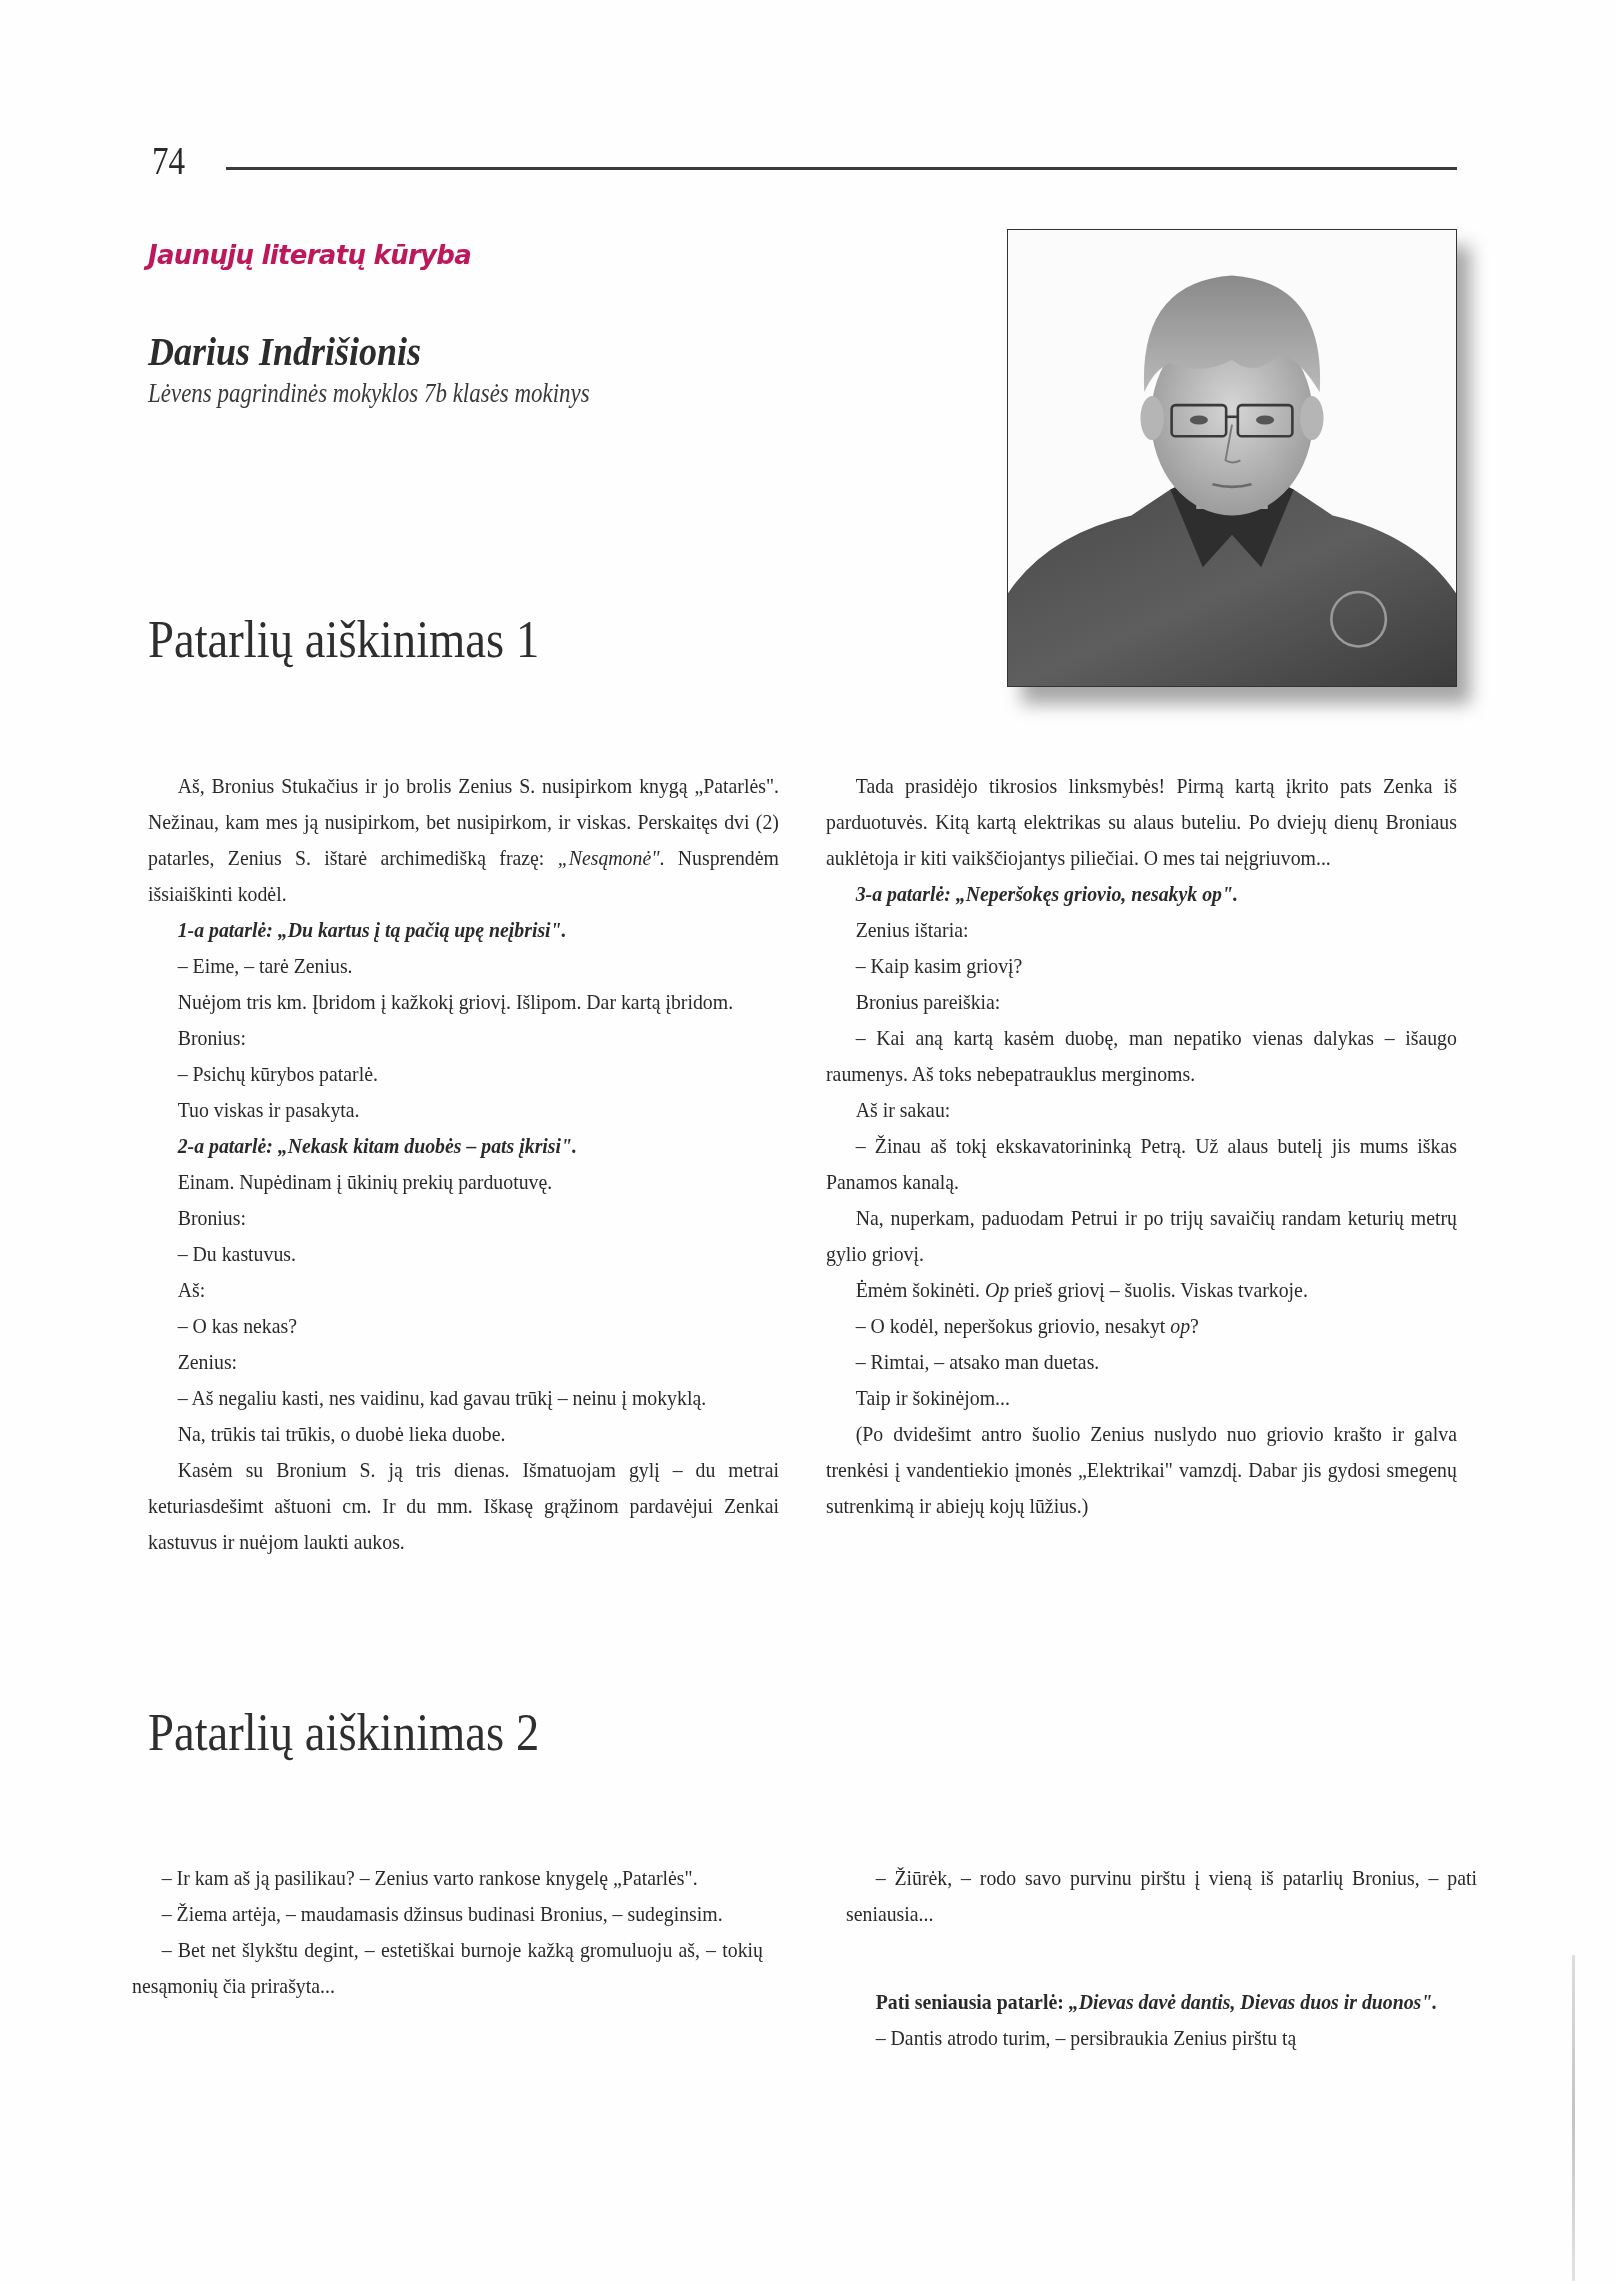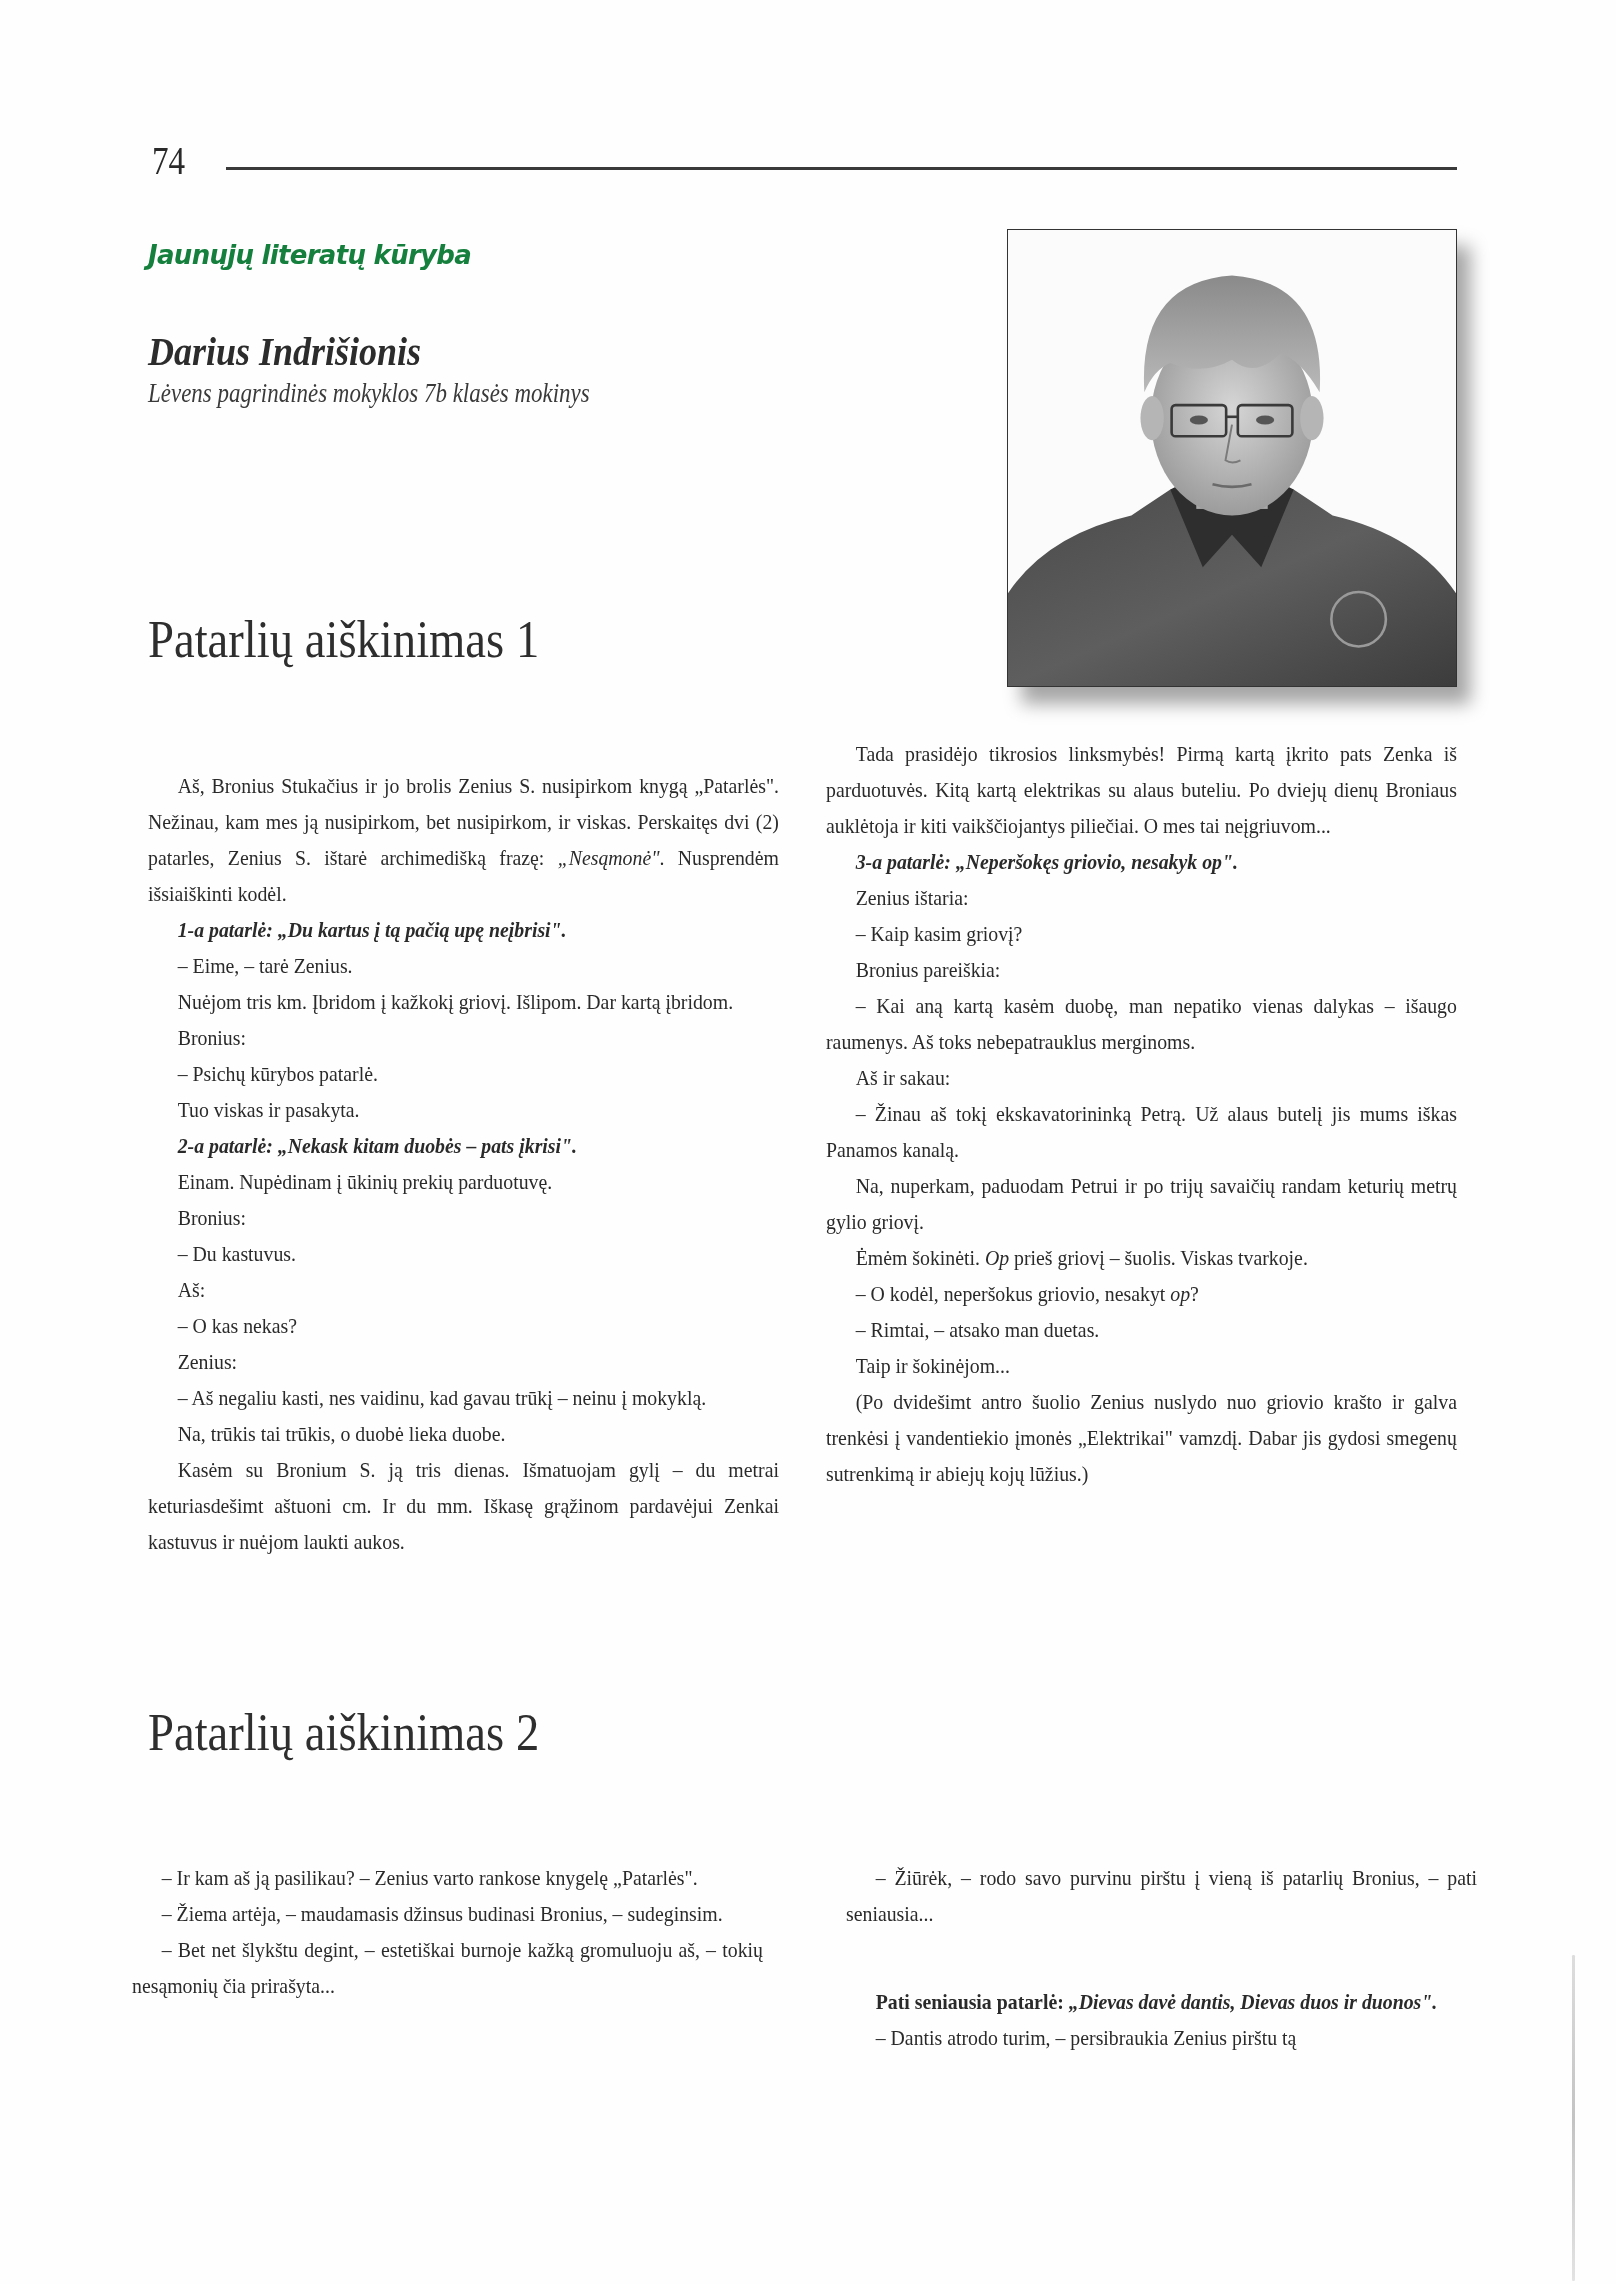--- a/index.html
+++ b/index.html
@@ -4,36 +4,36 @@
 <style>
   html, body { margin: 0; padding: 0; background: #ffffff; }
   body { width: 1616px; height: 2284px; position: relative; overflow: hidden; color: #2a2a2a; }
   .page { position: absolute; left: 0; top: 0; width: 1616px; height: 2284px; background: #fefefe; }
   .serif { font-family: "Liberation Serif", "DejaVu Serif", serif; }
   .sans { font-family: "DejaVu Sans", "Liberation Sans", sans-serif; }
 
   .page-number { position: absolute; left: 152px; top: 138px; font-size: 39px; line-height: 46px; transform: scaleX(0.85); transform-origin: left top; }
   .header-rule { position: absolute; left: 226px; top: 167px; width: 1231px; height: 3.3px; background: #3a3a3a; }
 
-  .section-label { position: absolute; left: 148px; top: 240px; font-size: 26px; font-weight: bold; font-style: italic; letter-spacing: -0.7px; color: #15803d; }
+  .section-label { position: absolute; left: 148px; top: 240px; font-size: 26px; font-weight: bold; font-style: italic; letter-spacing: -0.7px; color: #be185d; }
 
   .author-name { position: absolute; left: 148px; top: 329px; font-size: 40px; font-weight: bold; font-style: italic; line-height: 46px; color: #2c2c2c; transform: scaleX(0.9); transform-origin: left top; }
   .author-affil { position: absolute; left: 148px; top: 377px; font-size: 27px; font-style: italic; line-height: 33px; color: #3a3a3a; transform: scaleX(0.85); transform-origin: left top; }
 
   .photo-frame { position: absolute; left: 1007px; top: 229px; width: 450px; height: 458px; border: 1.3px solid #333; box-sizing: border-box; background: #fafafa; box-shadow: 14.3px 17px 17px rgba(0,0,0,0.35); overflow: hidden; }
   .photo-frame svg { display: block; width: 100%; height: 100%; }
 
   .heading { position: absolute; left: 148px; font-size: 53px; line-height: 63px; color: #2e2e2e; transform: scaleX(0.88); transform-origin: left top; font-weight: normal; margin: 0; }
   .heading-1 { top: 608px; }
   .heading-2 { top: 1701px; }
 
   .col { position: absolute; font-size: 22px; line-height: 36px; text-align: justify; color: #2a2a2a; }
   .col p { margin: 0; text-indent: 33px; }
   .col-left-1  { left: 148px;  top: 768px; width: 631px; }
-  .col-right-1 { left: 826px; top: 736px; width: 631px; }
+  .col-right-1 { left: 826px; top: 768px; width: 631px; }
   .col-left-2  { left: 132px;  top: 1860px; width: 631px; }
   .col-right-2 { left: 826px; top: 1860px; width: 631px; margin-left: 20px; }
 
   .col .inner { transform: scaleX(0.9); transform-origin: left top; width: 111.1%; }
 
   .proverb { font-weight: bold; font-style: italic; }
   .bold { font-weight: bold; }
   .ital { font-style: italic; }
   .spacer { height: 52px; }
 

